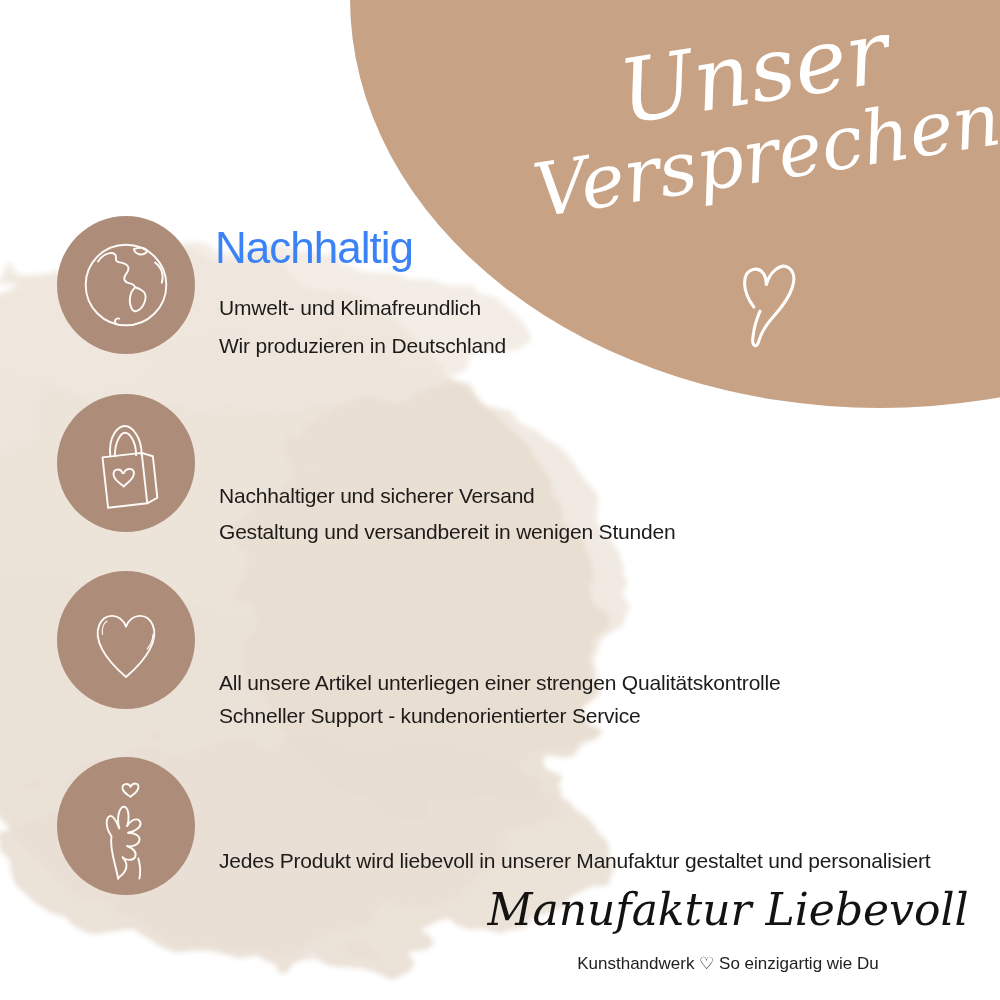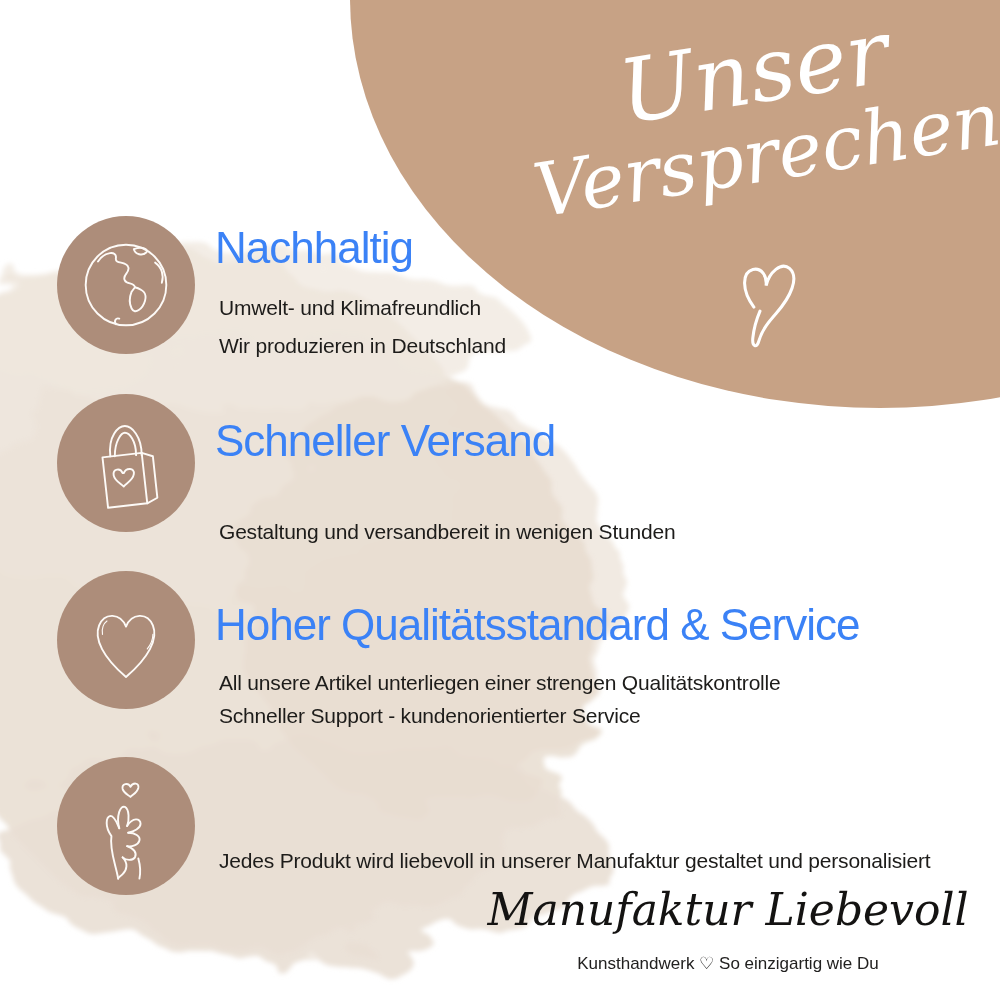--- a/index.html
+++ b/index.html
@@ -97,33 +97,32 @@
     <svg viewBox="0 0 100 100" aria-hidden="true">
       <g class="lineart">
         <path d="M36 44 c-2 -18 7 -27 13 -27 c6 0 15 9 15 26"></path>
         <path d="M40 44 c0 -14 6 -21 9 -21 c4 0 10 7 10 20"></path>
         <path d="M29 45 L64 41 L69 86 L34 90 Z"></path>
         <path d="M64 41 L74 44 L78 81 L69 86"></path>
         <path d="M47 59 c-2 -5 -9 -4 -8 2 c1 5 6 7 9 10 c2 -3 8 -5 9 -11 c1 -6 -7 -6 -9 -1 z"></path>
       </g>
     </svg>
   </div>
-  <h2 class="heading h2">Schneller Versand</h2>
+  <p class="subline s2a">Nachhaltiger und sicherer Versand</p>
   <p class="subline s2b">Gestaltung und versandbereit in wenigen Stunden</p>
 
   <div class="icon-circle ic3">
     <svg viewBox="0 0 100 100" aria-hidden="true">
       <g class="lineart" stroke-width="1.9">
         <path d="M50 83 C30 66 21 49 26 37 C31 25 45 26 50 38 C55 26 69 25 74 37 C79 49 70 66 50 83 Z"></path>
         <path d="M29 45 c-1 -5 1 -10 4 -12" stroke-width="1"></path>
         <path d="M69 58 c3 -4 5 -9 5 -13" stroke-width="1"></path>
       </g>
     </svg>
   </div>
-  <h2 class="heading h3">Hoher Qualitätsstandard &amp; Service</h2>
   <p class="subline s3a">All unsere Artikel unterliegen einer strengen Qualitätskontrolle</p>
   <p class="subline s3b">Schneller Support - kundenorientierter Service</p>
 
   <div class="icon-circle ic4">
     <svg viewBox="0 0 100 100" aria-hidden="true">
       <g class="lineart">
         <path d="M54 15 c-2 -4 -8 -3 -7 2 c1 4 5 5 7 7 c2 -2 6 -4 7 -8 c1 -5 -5 -5 -7 -1 z"></path>
         <path d="M43 97 C41 85 35 71 37 59 C31 51 32 42 36 41 C40 41 42 48 44 52"></path>
         <path d="M44 52 C41 41 45 31 49 33 C53 35 53 45 51 50"></path>
         <path d="M51 50 C56 42 63 43 63 48 C63 52 57 55 52 56"></path>

